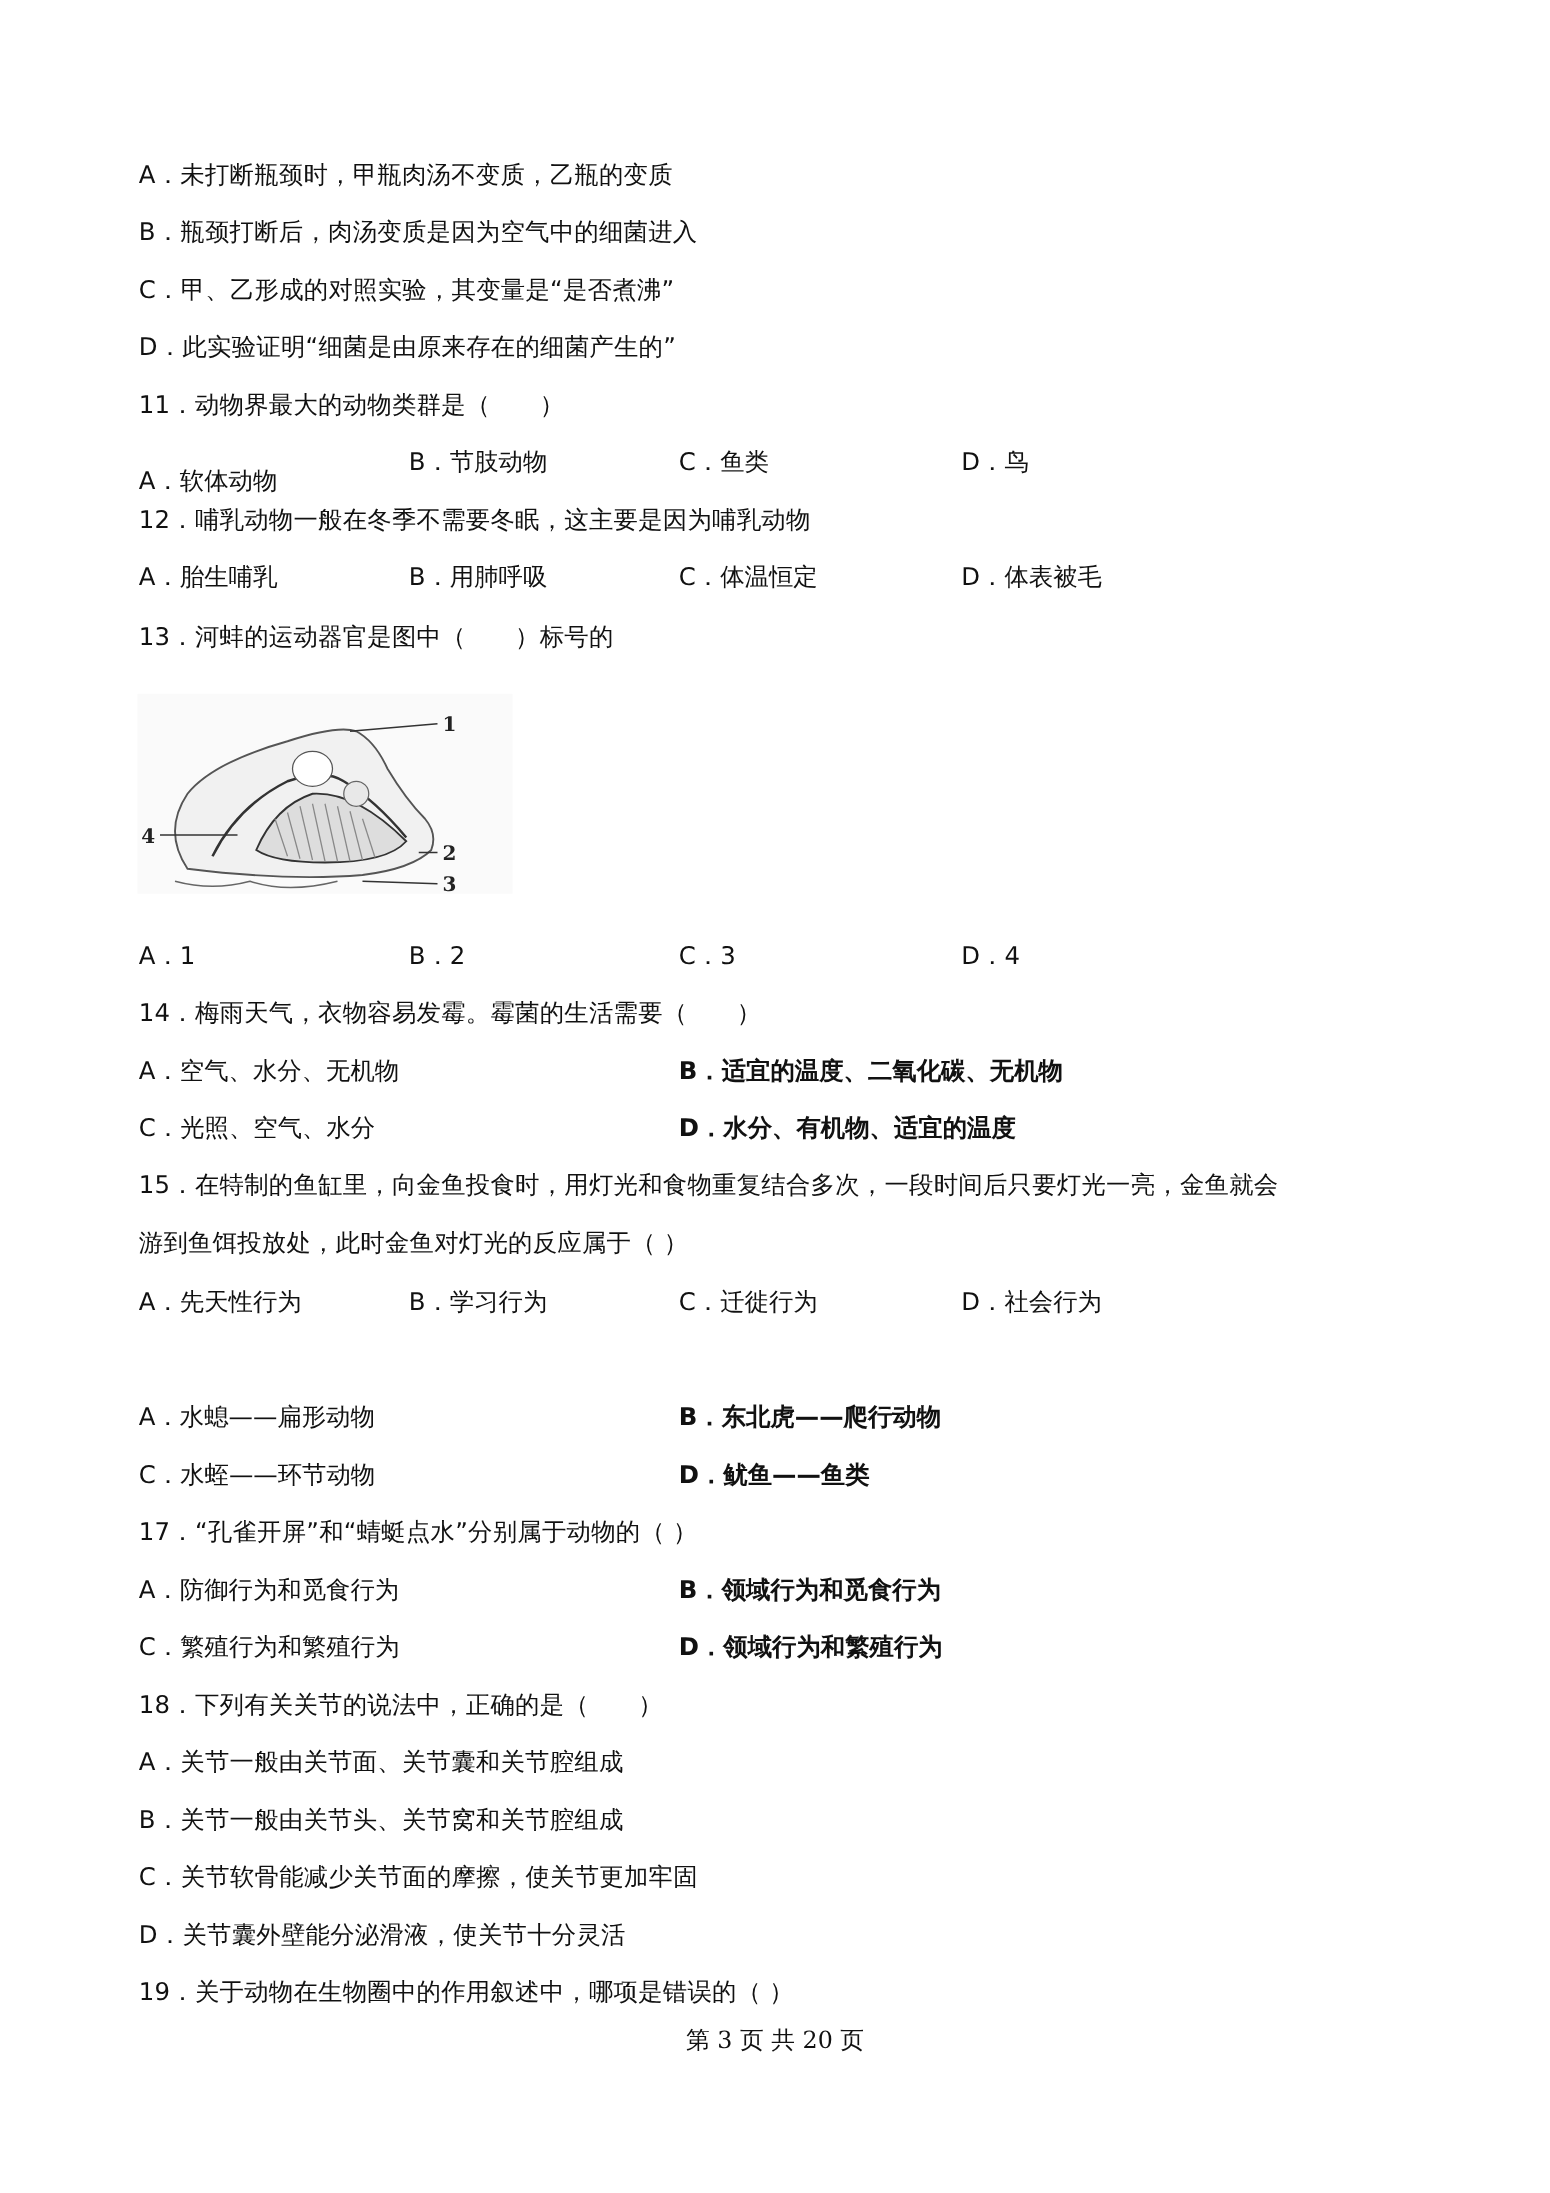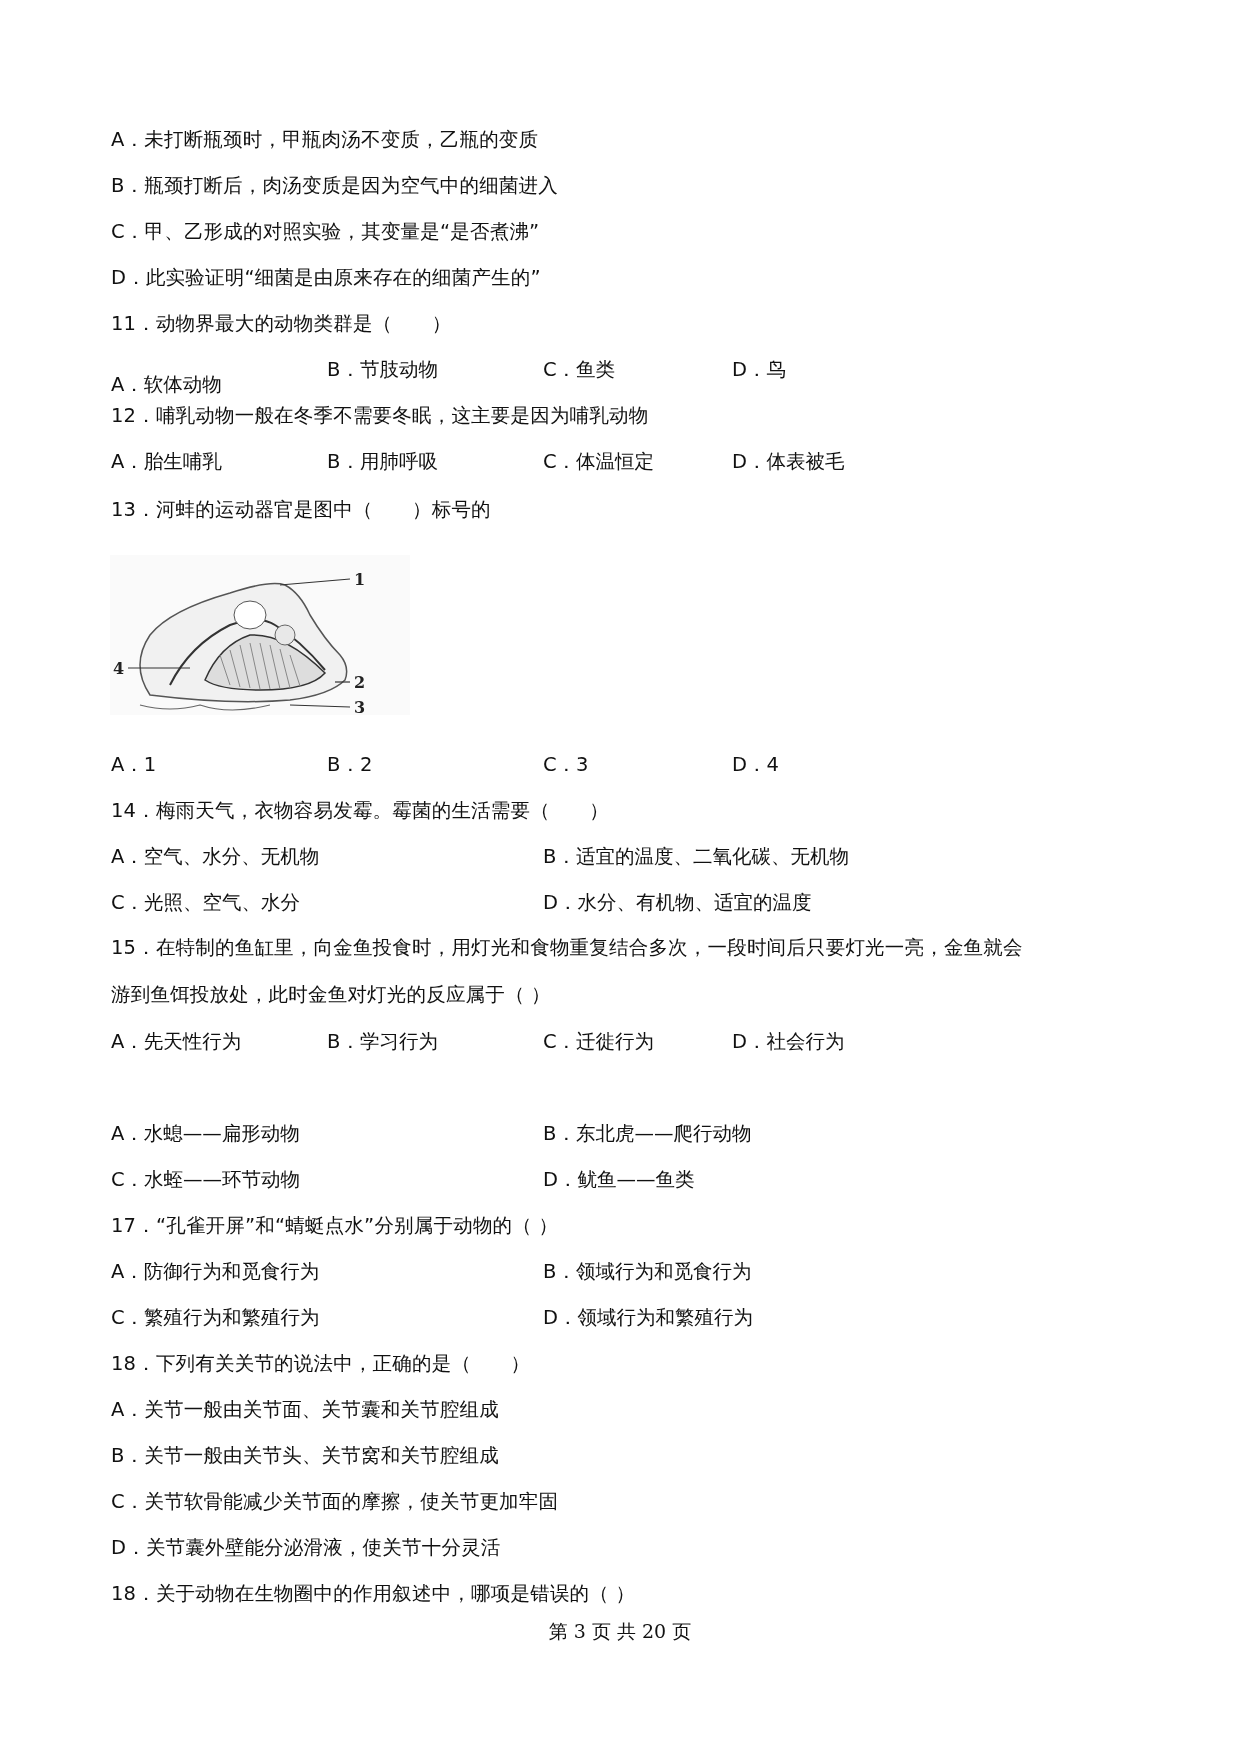--- a/index.html
+++ b/index.html
@@ -7,22 +7,22 @@
     width: 1240px; height: 1754px; position: relative; overflow: hidden;
     font-family: "DejaVu Sans", "Liberation Sans", sans-serif;
     color: #111111;
   }
   .page { position: absolute; left: 0; top: 0; width: 1028px; height: 1754px; }
   .line {
     position: absolute; left: 111px; font-size: 19.5px; line-height: 26px;
     white-space: nowrap; letter-spacing: 0.2px;
   }
   .opt { position: absolute; font-size: 19.5px; line-height: 26px; white-space: nowrap; }
-  .c1 { left: 111px; } .c2 { left: 327px; } .c3 { left: 543px; } .c4 { left: 732px; }
-  .h2 { left: 543px; }
+  .c1 { left: 111px; } .c2 { left: 327px; } .c3 { left: 543px; } .c4 { left: 769px; }
+  .h2 { left: 543px; font-weight: bold; }
   .figure {
     position: absolute; left: 110px; top: 555px; width: 300px; height: 160px;
     background: #fafafa;
   }
   .footer {
     position: absolute; top: 1614px; left: 0; width: 1240px; text-align: center;
     font-family: "DejaVu Serif", "Liberation Serif", serif; font-size: 19px;
   }
 </style>
 </head>
@@ -106,16 +106,16 @@
   <div class="opt h2" style="top:1259px">B．领域行为和觅食行为</div>
   <div class="opt c1" style="top:1305px">C．繁殖行为和繁殖行为</div>
   <div class="opt h2" style="top:1305px">D．领域行为和繁殖行为</div>
 
   <div class="line" style="top:1351px">18．下列有关关节的说法中，正确的是（　　）</div>
   <div class="line" style="top:1397px">A．关节一般由关节面、关节囊和关节腔组成</div>
   <div class="line" style="top:1443px">B．关节一般由关节头、关节窝和关节腔组成</div>
   <div class="line" style="top:1489px">C．关节软骨能减少关节面的摩擦，使关节更加牢固</div>
   <div class="line" style="top:1535px">D．关节囊外壁能分泌滑液，使关节十分灵活</div>
 
-  <div class="line" style="top:1581px">18．关于动物在生物圈中的作用叙述中，哪项是错误的（ ）</div>
+  <div class="line" style="top:1581px">19．关于动物在生物圈中的作用叙述中，哪项是错误的（ ）</div>
 
   <div class="footer" style="top:1619px">第 3 页 共 20 页</div>
 </div>
 
 </body></html>

